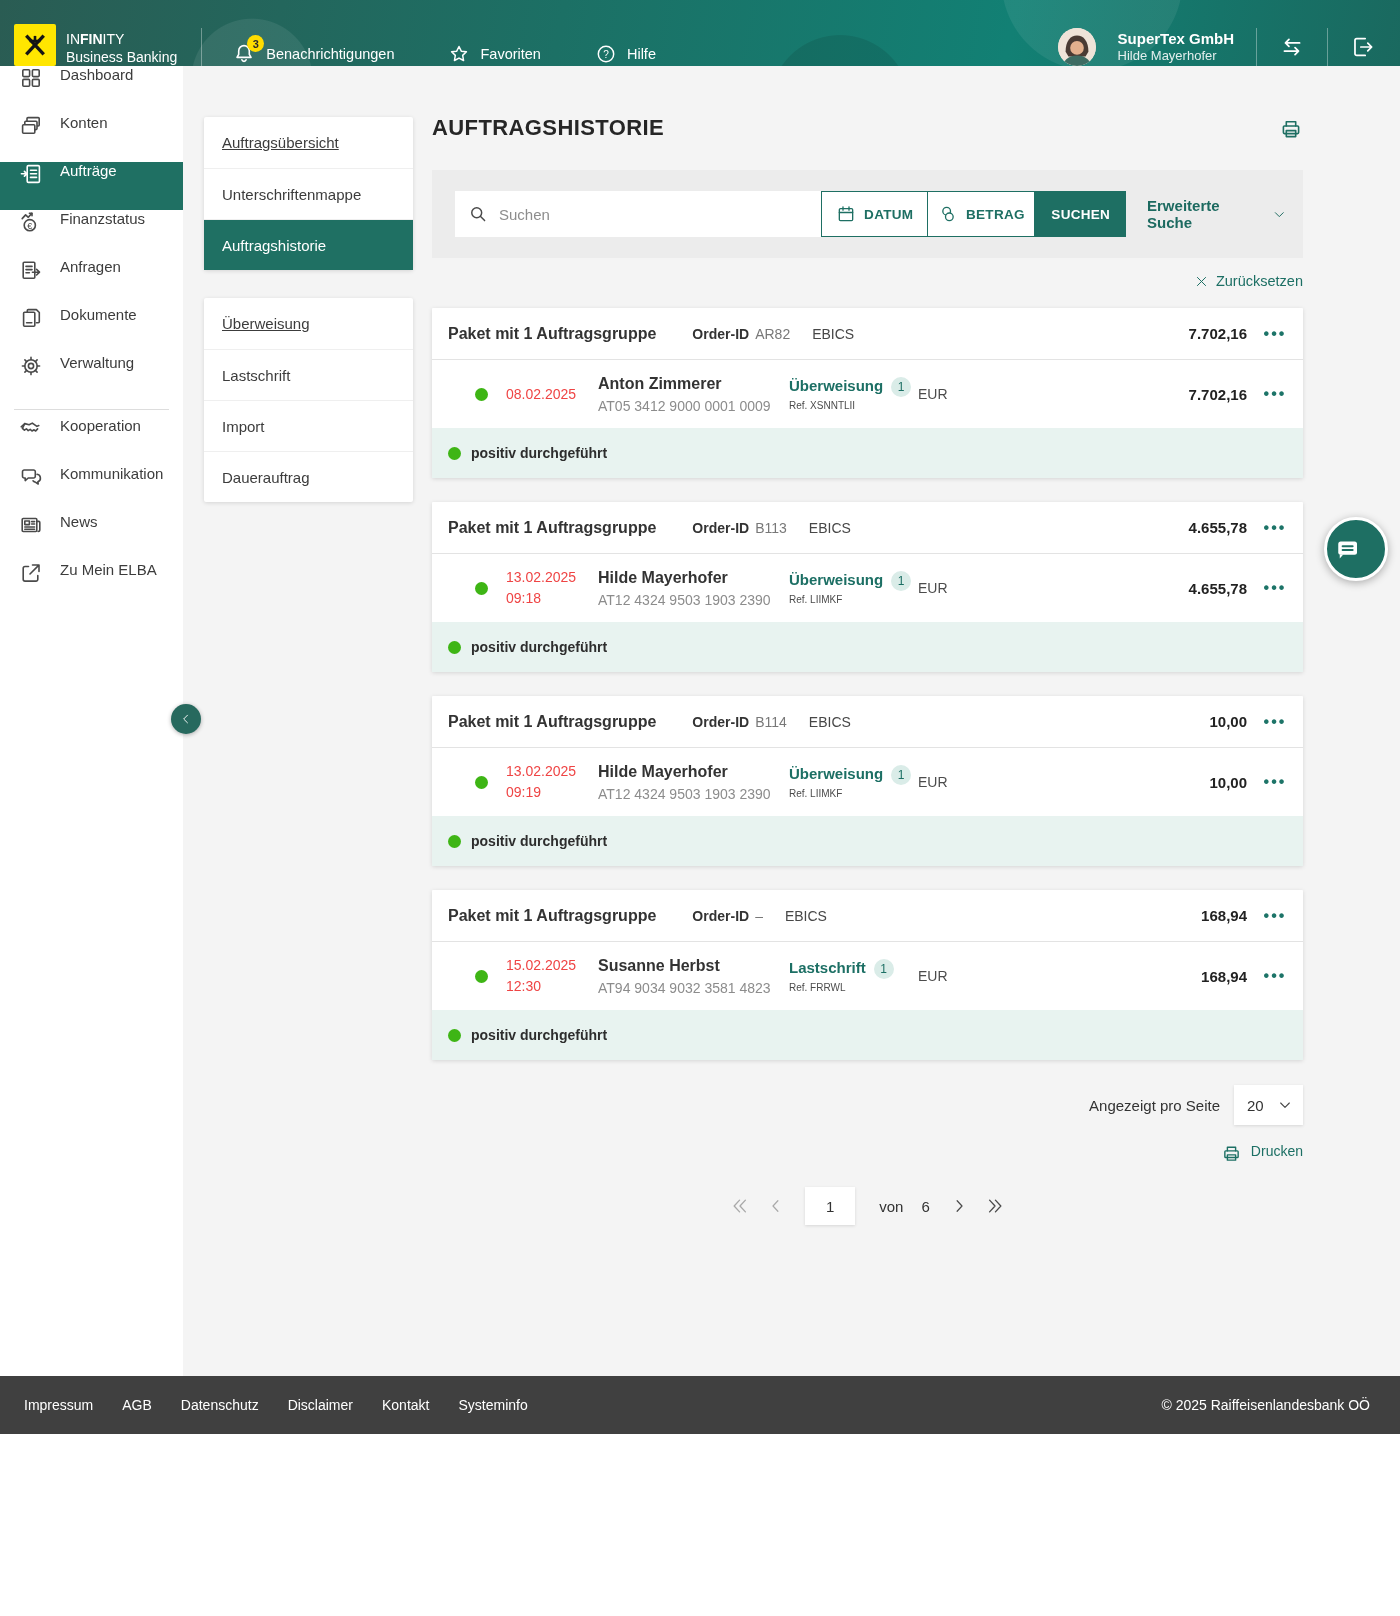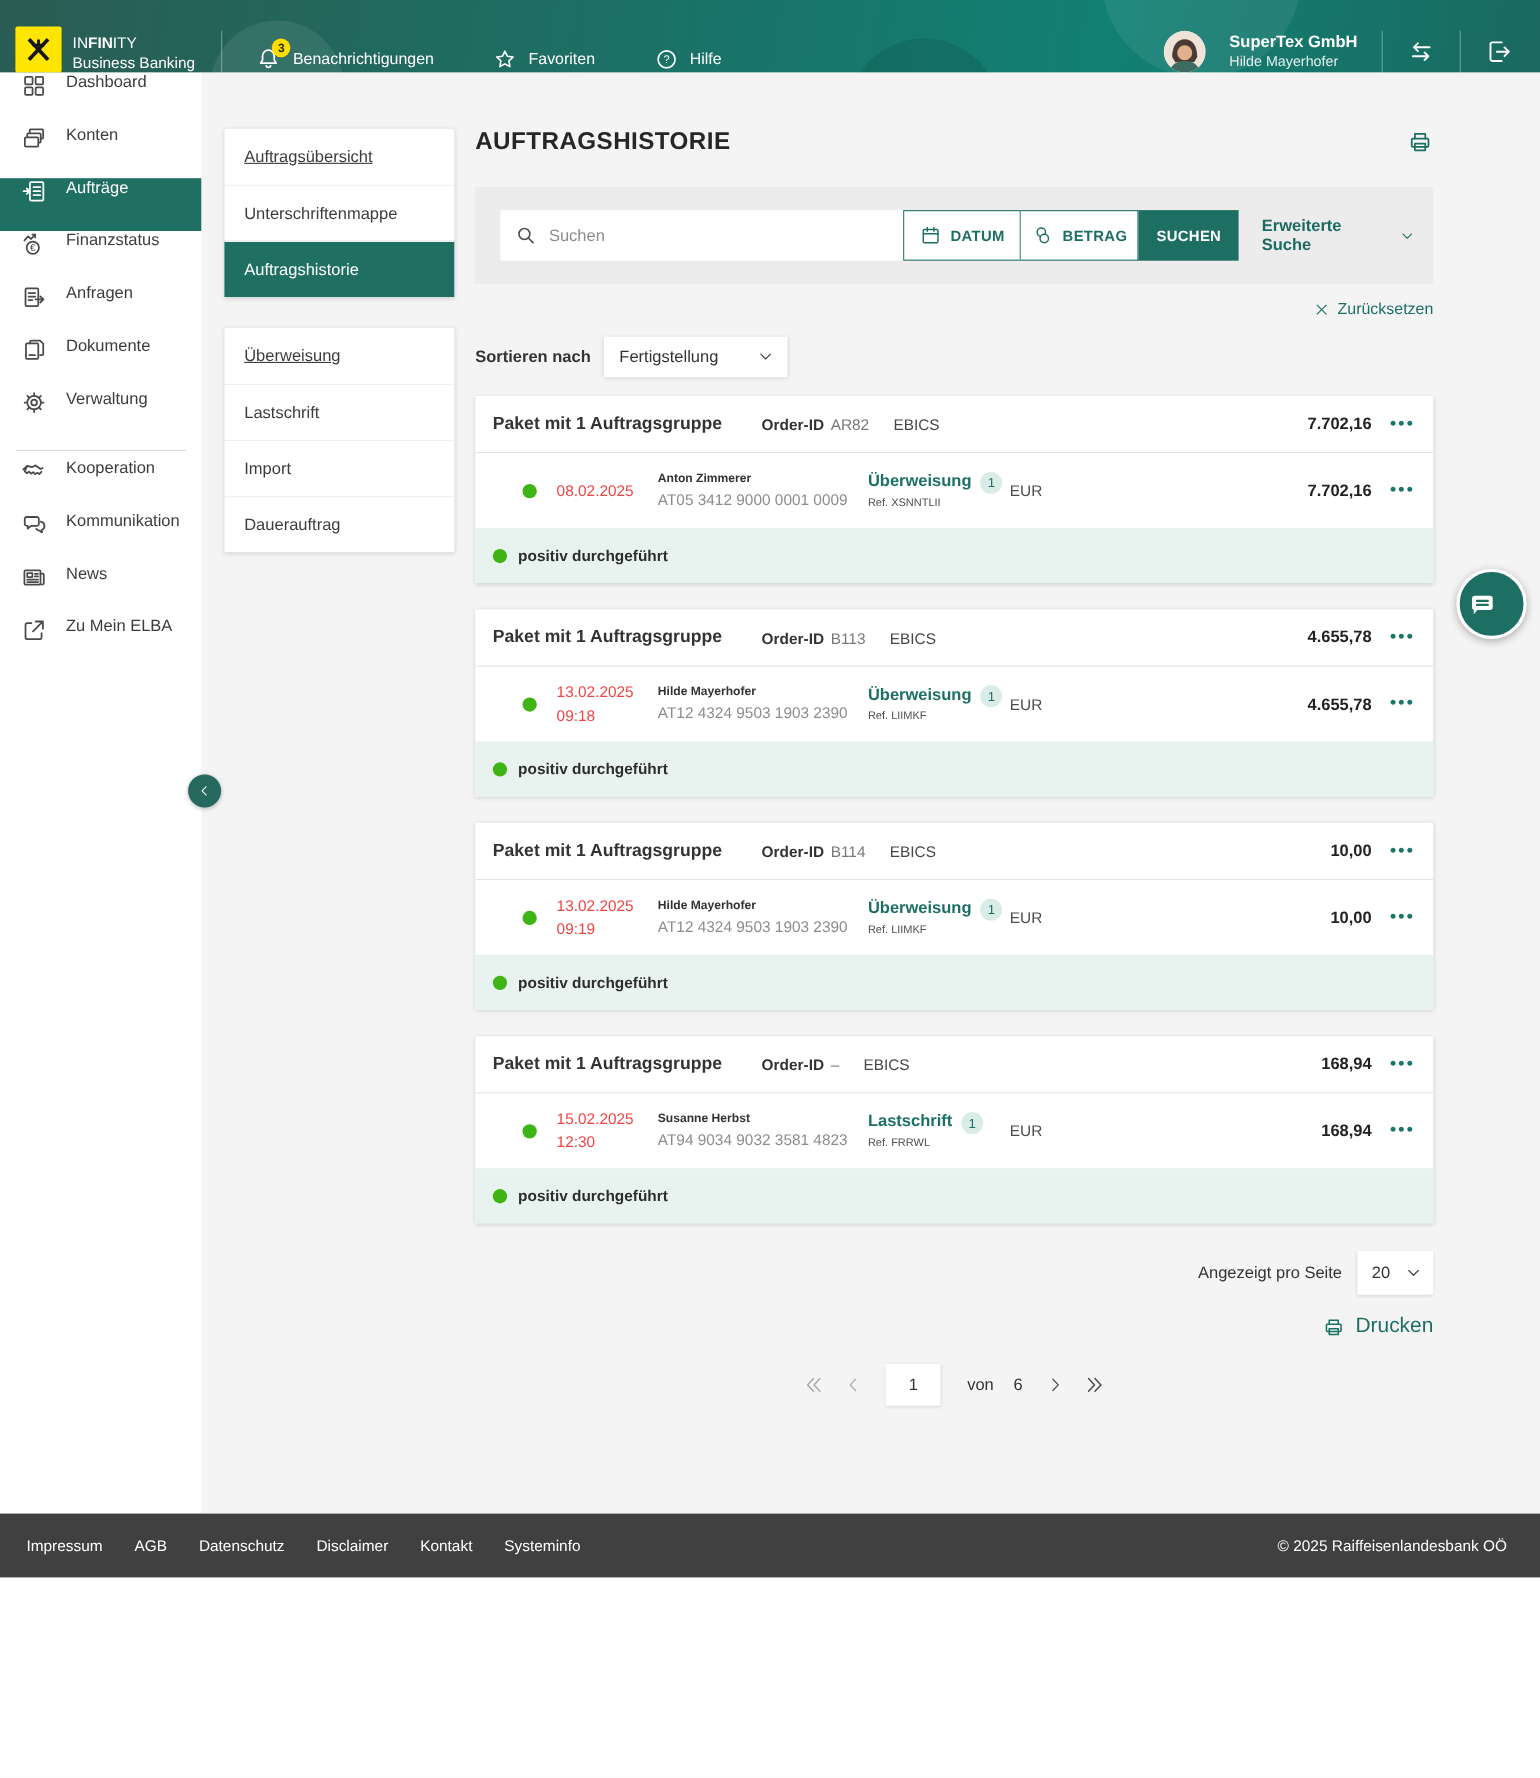--- a/index.html
+++ b/index.html
@@ -86,40 +86,40 @@
   .card-title { font-size:16px; font-weight:bold; color:#333; }
   .oid-label { font-weight:bold; font-size:14px; margin-left:36px; color:#333; }
   .oid-value { font-size:14px; color:#787878; margin-left:6px; }
   .channel { font-size:14px; color:#474747; margin-left:22px; }
   .amount { margin-left:auto; font-size:15px; font-weight:bold; color:#222; }
   .dots { width:56px; text-align:center; color:#1d7468; font-size:16px; font-weight:bold; letter-spacing:2px; cursor:pointer; }
   .card-row { display:flex; align-items:center; min-height:68px; padding:0 0 0 16px; }
   .gdot { width:13px; height:13px; border-radius:50%; background:#3eb515; margin:0 18px 0 27px; flex:0 0 auto; }
   .dt-col { width:92px; font-size:14px; color:#ef4444; line-height:1.5; }
   .name-col { width:191px; line-height:1.5; }
-  .tx-name { font-size:11px; font-weight:bold; color:#333; }
+  .tx-name { font-size:16px; font-weight:bold; color:#333; }
   .tx-iban { font-size:14px; color:#8c8c8c; }
   .type-col { width:129px; line-height:1.5; }
   .type-line { display:flex; align-items:center; gap:8px; }
   .tx-type { font-size:15px; font-weight:bold; color:#1c6f64; cursor:pointer; }
   .count-badge { width:20px; height:20px; border-radius:50%; background:#daece8; color:#1c6f64; font-size:12px;
     display:flex; align-items:center; justify-content:center; }
   .tx-ref { font-size:10px; color:#4c4c4c; }
   .cur-col { font-size:14px; color:#4c4c4c; }
   .card-status { background:#e8f3f0; min-height:50px; display:flex; align-items:center; gap:10px; padding:0 16px; }
   .card-status .gdot { margin:0; }
   .status-text { font-size:14px; font-weight:bold; color:#2d2d2d; }
 
   .perpage-row { display:flex; justify-content:flex-end; align-items:center; gap:14px; margin-top:25px; }
   .perpage-label { font-size:15px; color:#333; }
   .perpage-box { background:#fff; width:69px; height:40px; display:flex; align-items:center; padding:0 10px 0 13px;
     font-size:15px; box-shadow:0 1px 3px rgba(0,0,0,.12); cursor:pointer; }
   .perpage-box .spacer { flex:1; }
-  .print-row { display:flex; justify-content:flex-end; align-items:center; gap:9px; margin-top:18px; color:#1c6f64;
-    font-size:19px; cursor:pointer; }
+  .print-row { display:flex; justify-content:flex-end; gap:9px; margin-top:18px; color:#1c6f64;
+    font-size:14px; cursor:pointer; }
   .pager-row { display:flex; justify-content:center; align-items:center; gap:10px; margin-top:22px; height:40px; }
   .pg-btn { width:26px; height:26px; display:flex; align-items:center; justify-content:center; cursor:pointer; }
   .pg-muted { color:#a9a9a9; }
   .pg-dark { color:#4a4a4a; }
   .page-box { background:#fff; width:50px; height:38px; display:flex; align-items:center; justify-content:center;
     font-size:15px; color:#333; box-shadow:0 1px 3px rgba(0,0,0,.12); margin:0 6px; }
   .pg-of { font-size:15px; color:#333; margin:0 8px; }
   .pg-total { font-size:15px; color:#333; margin-right:6px; }
 
   
@@ -411,30 +411,20 @@
     </div>
   </div>
 
   <div class="reset-row">
     <svg class="ico" width="15" height="15" viewBox="0 0 24 24">
         <path d="M5.5 5.5 18.5 18.5M18.5 5.5 5.5 18.5"></path>
       </svg>
     <span>Zurücksetzen</span>
   </div>
 
-  <div class="sort-row">
-    <span class="sort-label">Sortieren nach</span>
-    <div class="select-box">
-      <span>Fertigstellung</span>
-      <span class="spacer"></span>
-      <svg class="ico" width="16" height="16" viewBox="0 0 24 24" style="color:#444">
-          <path d="m5.5 9 6.5 6.5L18.5 9"></path>
-        </svg>
-    </div>
-  </div>
 
   <div class="order-list">
   <div class="card">
     <div class="card-header">
       <span class="card-title">Paket mit 1 Auftragsgruppe</span>
       <span class="oid-label">Order-ID</span>
       <span class="oid-value">AR82</span>
       <span class="channel">EBICS</span>
       <span class="amount">7.702,16</span>
       <span class="dots">•••</span>

